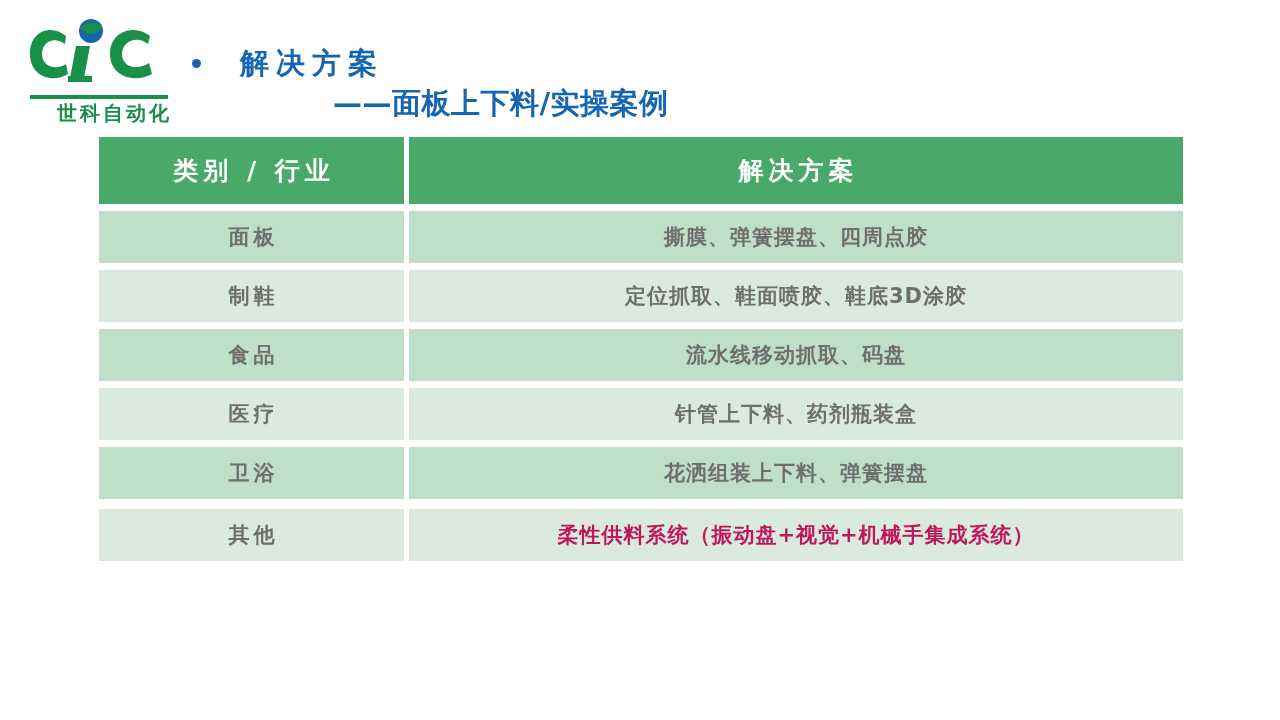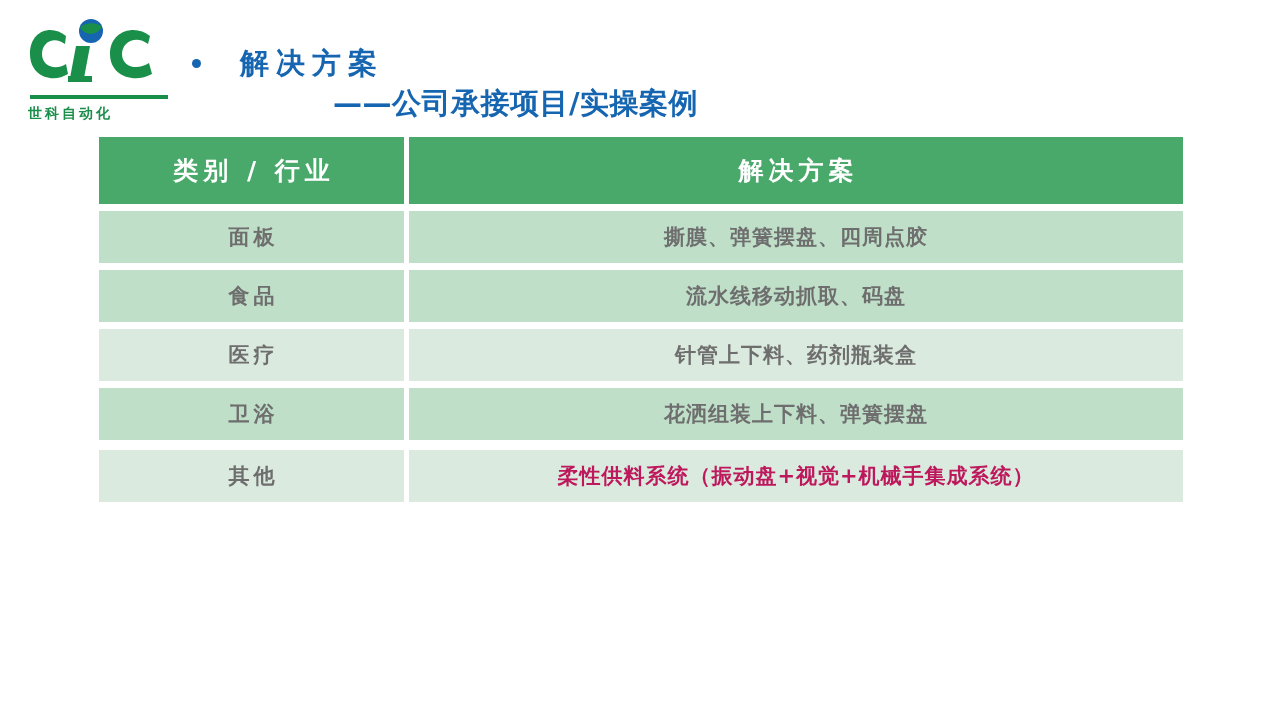--- a/index.html
+++ b/index.html
@@ -37,22 +37,22 @@
     top: 79px;
     width: 138px;
     height: 4px;
     background: #1a8f4a;
   }
   #brand-logo .logo-sub {
     position: absolute;
     left: 6px;
     top: 85px;
     width: 144px;
-    text-align: left;
-    font-size: 14px;
+    text-align: right;
+    font-size: 20px;
     font-weight: 700;
     letter-spacing: 3px;
     color: #1a8f4a;
     line-height: 24px;
     white-space: nowrap;
   }
 
   
   #header-bullet {
     position: absolute;
@@ -173,41 +173,49 @@
     <path d="M58 12 C64 20, 74 20, 80 11 C76 6, 62 6, 58 12 Z" fill="#1a8f4a"></path>
 
     <path d="M128 20 C114 8, 88 14, 88 38 C88 60, 112 68, 130 58 L127 47 C115 55, 100 51, 100 38 C100 25, 115 19, 126 28 Z" fill="#1a8f4a"></path>
   </svg>
   <div class="logo-rule"></div>
   <div class="logo-sub">世科自动化</div>
 </div>
 
 <div id="header-bullet"></div>
 <div id="page-title">解决方案</div>
-<div id="page-subtitle">——公司承接项目/实操案例</div>
+<div id="page-subtitle">——面板上下料/实操案例</div>
 
 <div id="solutions-table">
   <div class="trow header-row">
     <div class="cell-cat">
       <span>类别 / 行业</span>
     </div>
     <div class="cell-sol">
       <span>解决方案</span>
     </div>
   </div>
 
   <div class="trow body-row shade-dark">
     <div class="cell-cat">
       <span>面板</span>
     </div>
     <div class="cell-sol">
       <span>撕膜、弹簧摆盘、四周点胶</span>
     </div>
   </div>
 
+  <div class="trow body-row shade-light">
+    <div class="cell-cat">
+      <span>制鞋</span>
+    </div>
+    <div class="cell-sol">
+      <span>定位抓取、鞋面喷胶、鞋底3D涂胶</span>
+    </div>
+  </div>
 
   <div class="trow body-row shade-dark">
     <div class="cell-cat">
       <span>食品</span>
     </div>
     <div class="cell-sol">
       <span>流水线移动抓取、码盘</span>
     </div>
   </div>
 

